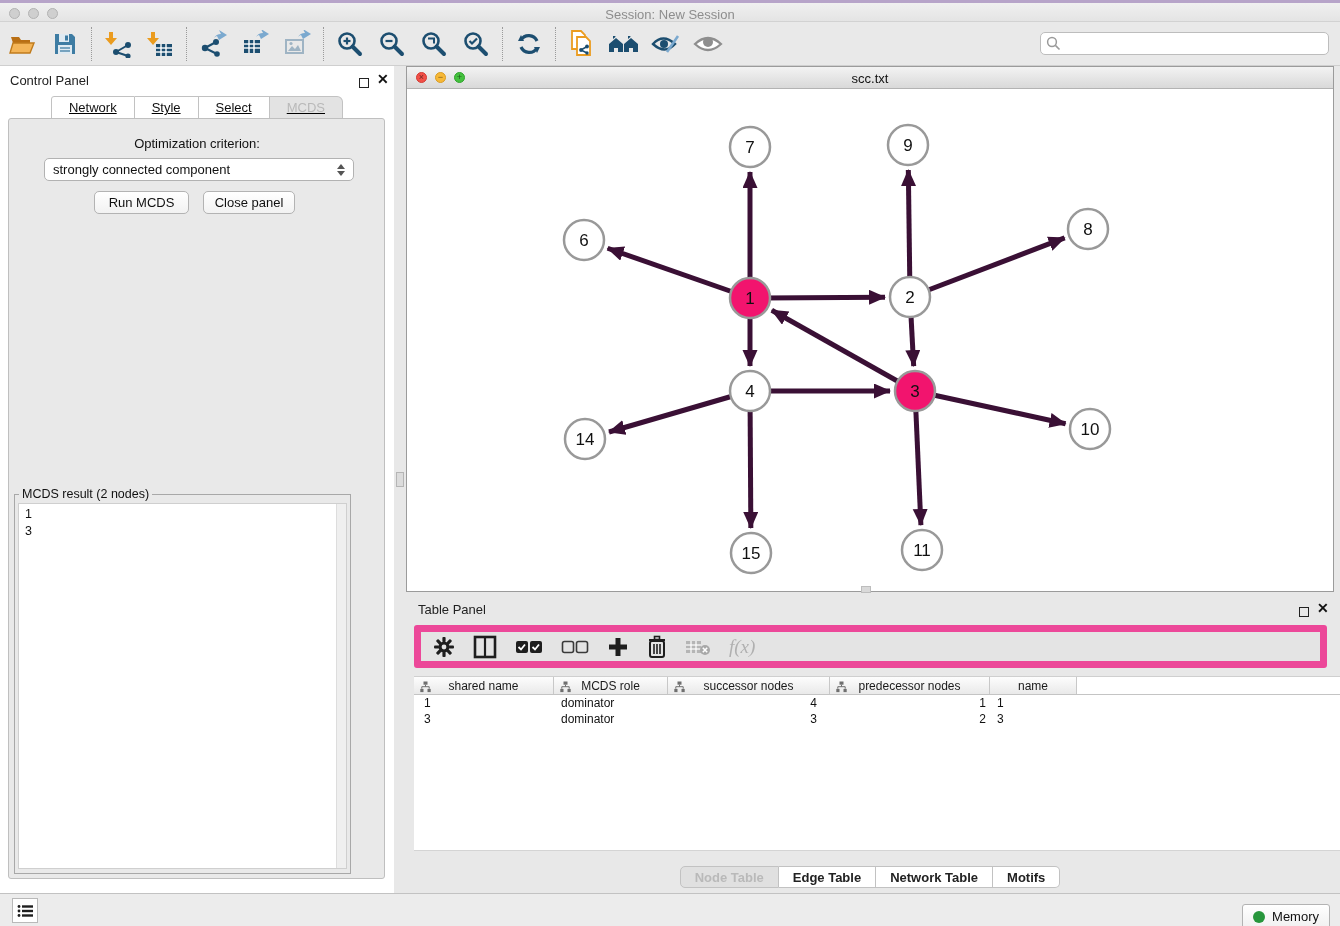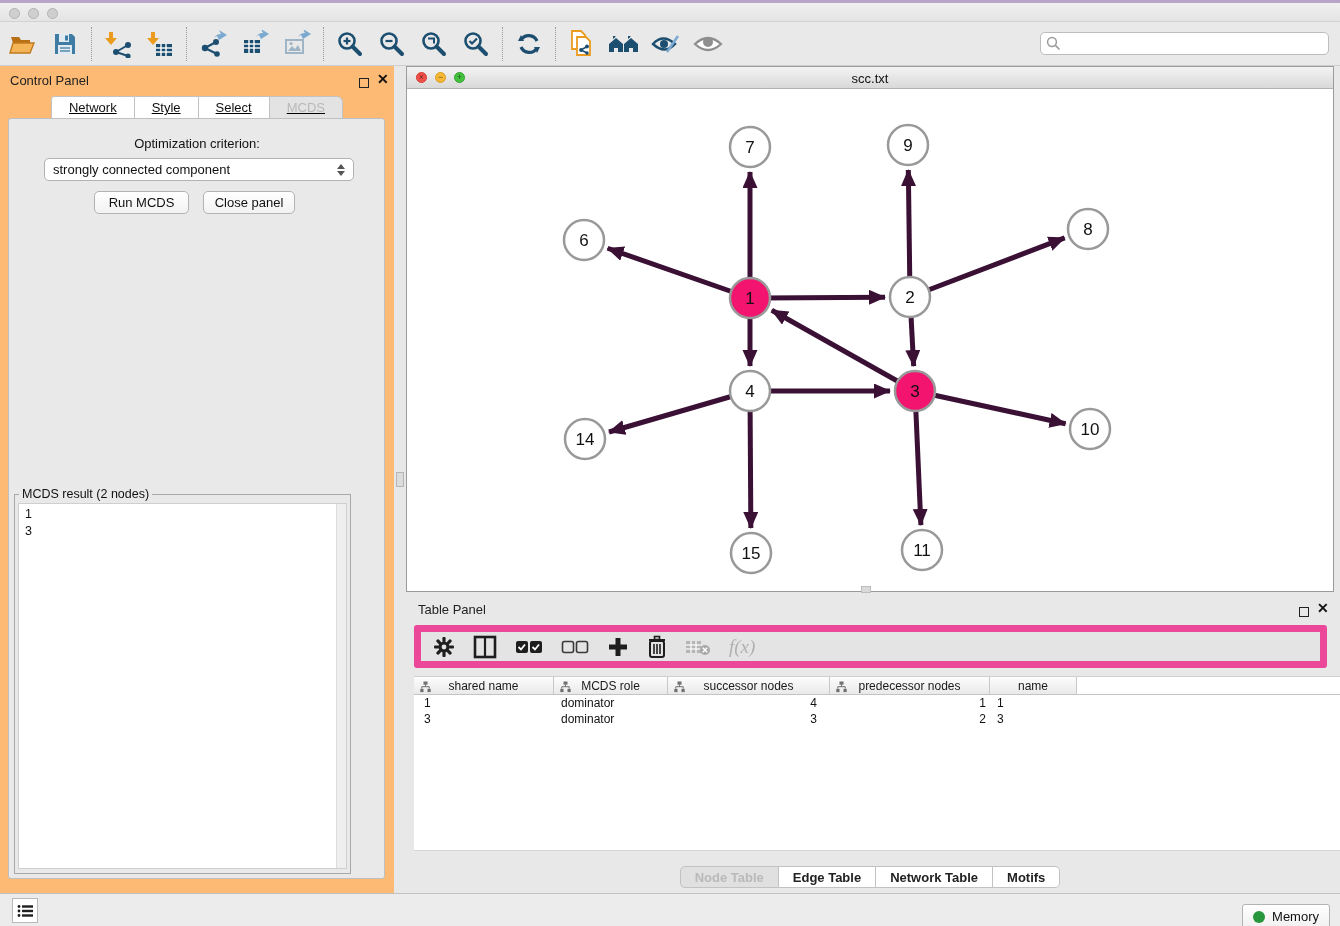--- a/index.html
+++ b/index.html
@@ -22,21 +22,21 @@
   
   .toolbar { position:absolute; left:0; top:22px; width:1340px; height:44px; background:#e9e9e9;
     border-bottom:1px solid #cfcfcf; display:flex; align-items:center; padding-left:2px; }
   .tb-btn { width:42px; height:38px; display:flex; align-items:center; justify-content:center; }
   .tb-sep { width:1px; height:34px; border-left:1px dotted #9a9a9a; margin:0 5px; }
   .search-box { position:absolute; right:11px; top:10px; width:289px; height:23px; background:#fff;
     border:1px solid #bdbdbd; border-radius:5px; display:flex; align-items:center; padding-left:5px; }
   .search-box input { border:none; outline:none; flex:1; height:19px; font-size:13px; background:transparent; font-family:"Liberation Sans",sans-serif; }
 
   
-  .control-panel { position:absolute; left:0; top:66px; width:394px; height:827px; background:#fdba74; }
+  .control-panel { position:absolute; left:0; top:66px; width:394px; height:827px; background:#ffffff; }
   .panel-head-label { font-size:13px; color:#222; }
   .panel-float { width:10px; height:10px; border:1.6px solid #222; display:inline-block; }
   .panel-close { font-size:14px; font-weight:bold; color:#111; line-height:10px; }
   .cp-tabs { position:absolute; top:30px; left:0; width:100%; display:flex; justify-content:center;text-decoration:underline; }
   .cp-tab { height:23px; padding:0 17px; background:#fff; border:1px solid #c2c2c2; border-left:none;
     font-size:13px; color:#111; display:flex; align-items:center; }
   .cp-tab:first-child { border-left:1px solid #c2c2c2; border-radius:3px 0 0 0; }
   .cp-tab.active { background:#e3e3e3; color:#b9b9b9; border-radius:0 6px 0 0; }
   .cp-content { position:absolute; left:8px; top:52px; width:377px; height:761px;
     border:1px solid #bfbfbf; border-radius:3px; background:#e9e9e9; }
@@ -102,20 +102,21 @@
 </style>
 </head>
 <body>
 
 <div class="titlebar">
   <div class="traffic">
     <div class="tl"></div>
     <div class="tl"></div>
     <div class="tl"></div>
   </div>
+  <div class="win-title">Session: New Session</div>
 </div>
 
 <div class="toolbar">
   <div class="tb-btn">
     <svg width="30" height="26" viewBox="0 0 30 26">
       <path d="M3 6 h8 l2 3 h9 v3 H5 z" fill="#b96f14"></path>
       <path d="M5 12 h21 l-4 10 H2 z" fill="#f4b558"></path>
       <path d="M5 12 h21 l-4 10 H2 z" fill="none" stroke="#c07b1c" stroke-width="1.4"></path>
     </svg>
   </div>

